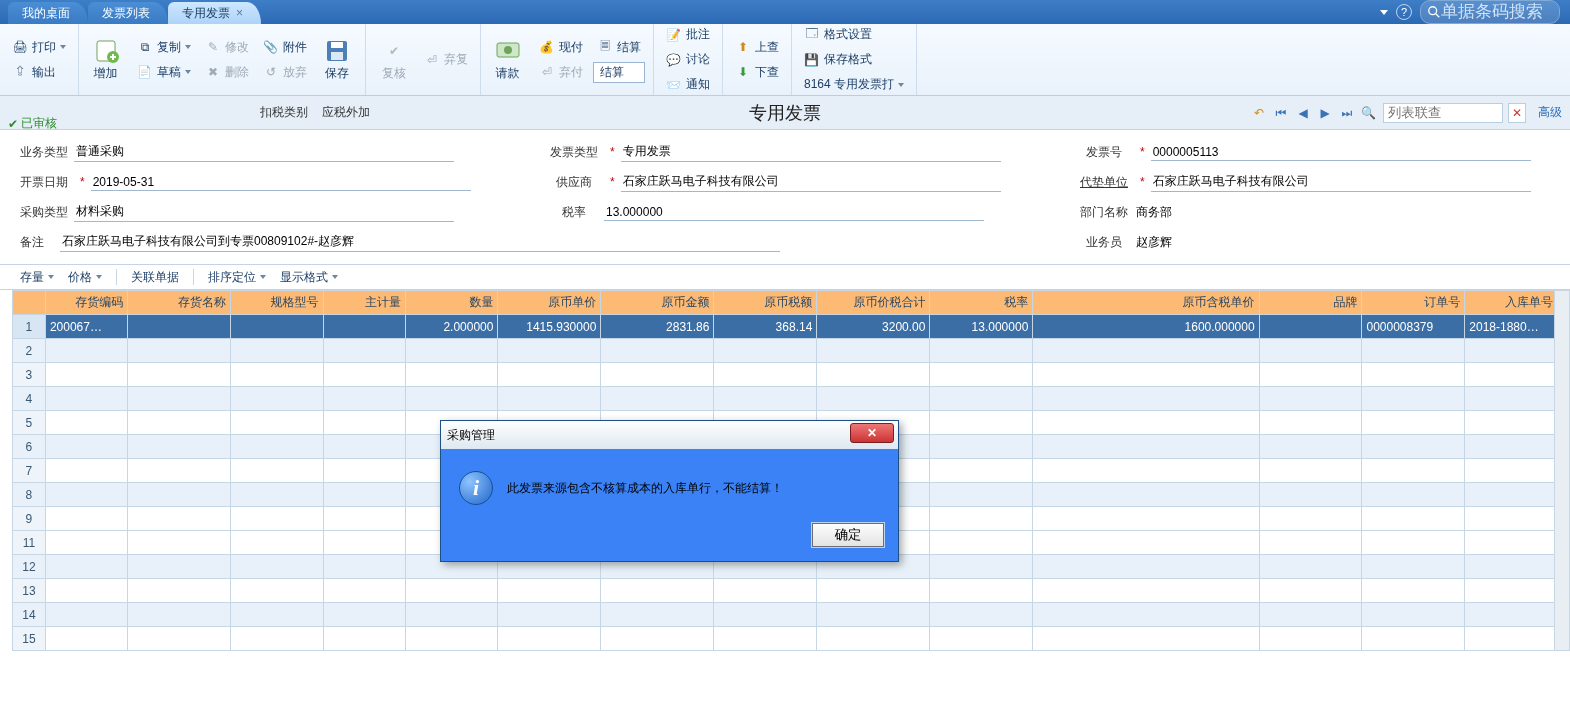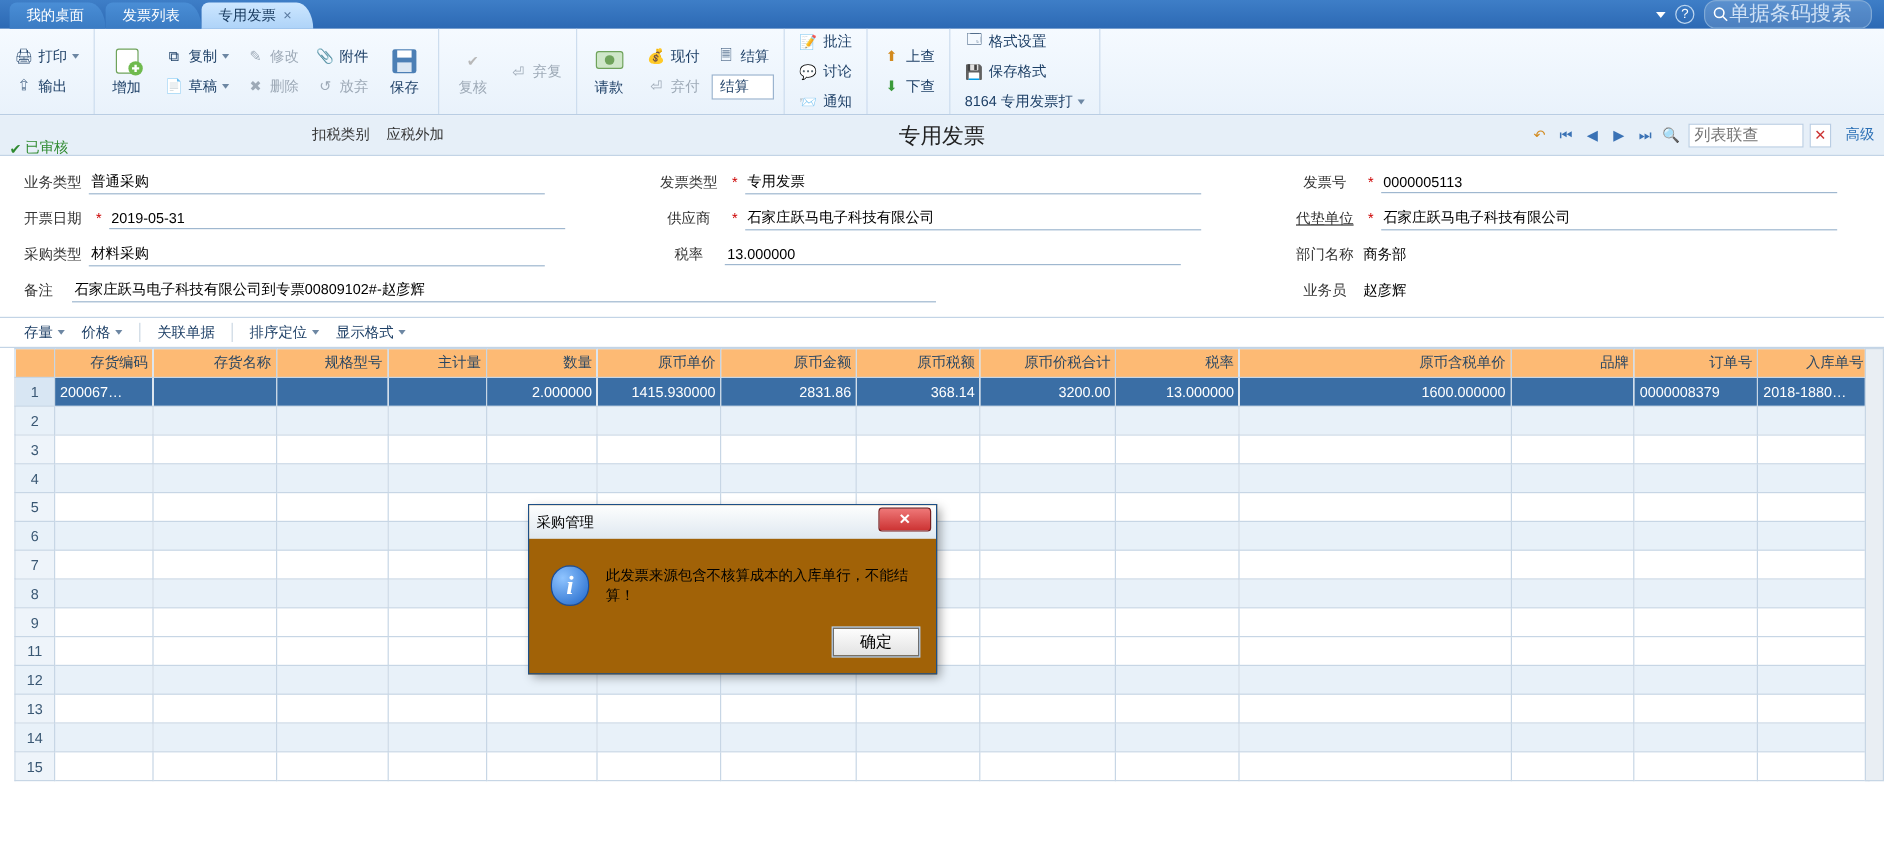--- a/index.html
+++ b/index.html
@@ -34,21 +34,21 @@
   .textlabel{ position:absolute; left:0; top:98px; border:1px solid #7a7a7a; font-size:12px; padding:0 10px 0 2px; background:#fff;}
 
   
   .titlebar { height: 34px; background:#e6eff8; border-bottom:1px solid #c3d4e6; display:flex; align-items:center; position:relative;}
   .titlebar .center{position:absolute; left:50%; transform:translateX(-50%); font-size:18px; color:#222;}
   .titlebar .deduct{ position:absolute; left:260px; display:flex; gap:14px; align-items:center;}
   .titlebar .deduct .lbl{color:#333}
   .titlebar .deduct .val{color:#333}
   .navset { margin-left:auto; display:flex; align-items:center; gap:6px; padding-right:8px;}
   .navset .ib{ width:16px;height:16px;display:flex;align-items:center;justify-content:center;color:#3a72b5;cursor:pointer;}
-  .navset input{ border:1px solid #b9cde3; height:20px; padding:0 4px; width:96px;}
+  .navset input{ border:1px solid #b9cde3; height:20px; padding:0 4px; width:120px;}
   .navset .clr{color:#c33;border:1px solid #b9cde3;height:20px;width:18px;display:flex;align-items:center;justify-content:center;margin-left:-1px;background:#fff;}
   .navset .adv{margin-left:6px;color:#2a6fb5;}
 
   
   .formhdr { padding:12px 14px 6px 14px; display:grid; grid-template-columns: 530px 530px auto; column-gap:0px; row-gap:10px;}
   .field{ display:flex; align-items:center;}
   .field .flabel{ width:60px; color:#333; text-align:center;}
   .field .req{color:#c00; margin:0 6px;}
   .field .fval{ border-bottom:1px solid #9fb7cf; min-width:380px; padding:1px 2px;}
   .field.noline .fval{border-bottom:none;}
@@ -69,21 +69,21 @@
   table.grid th{ background:#fdba74; color:#2a4763; font-weight:normal; text-align:right;}
   table.grid td{ background:#fff;}
   table.grid tr.alt td{ background:#e8f1f9;}
   table.grid td.rownum{ text-align:center; background:#eef4fa; color:#3a5874;}
   table.grid tr.sel td{ background:#3a6ea5; color:#fff;}
   table.grid tr.sel td.rownum{ background:#d8e6f3; color:#3a5874;}
   .num{text-align:right}
   .scrolldummy{ position:absolute; right:-12px; top:0; bottom:0; width:16px; background:#e9eef3; border:1px solid #c7d6e5;}
 
   
-  .modal{ position:absolute; left:440px; top:420px; width:341px; border:1px solid #1c4f87; background:#a16207; box-shadow:3px 3px 8px rgba(0,0,0,.35); z-index:50;}
+  .modal{ position:absolute; left:440px; top:420px; width:459px; border:1px solid #1c4f87; background:#3b82f6; box-shadow:3px 3px 8px rgba(0,0,0,.35); z-index:50;}
   .modal .mtitle{ height:28px; background:linear-gradient(#fdfefe,#dfe8f0); display:flex; align-items:center; padding:0 6px; font-size:12px; position:relative;}
   .modal .mtitle .mclose{ position:absolute; right:4px; top:2px; width:44px; height:20px; background:linear-gradient(#e77,#c33); color:#fff; display:flex; align-items:center; justify-content:center; border:1px solid #7a1f1f; border-radius:3px; font-weight:bold; font-size:12px;}
   .modal .mbody{ padding:22px 18px 10px 18px; display:flex; align-items:center; gap:14px;}
   .info-ico{ width:34px;height:34px;border-radius:17px;background:radial-gradient(circle at 30% 30%,#8fc4ff,#1e66c9);display:flex;align-items:center;justify-content:center;color:#fff;font-family:Georgia,serif;font-style:italic;font-size:22px;font-weight:bold;border:1px solid #1a4e9a;}
   .modal .mfoot{ display:flex; justify-content:flex-end; padding:8px 14px 14px;}
   .modal button{ width:72px; height:24px; border:1px solid #6e6e6e; background:linear-gradient(#fdfdfd,#e3e3e3); box-shadow:0 0 0 1px #bcd4ef;}
 
   .checklabel{ position:absolute; left:8px; top:115px; color:#2f8a2f; display:flex;align-items:center;gap:3px; z-index:1;}
 </style>
 </head>

